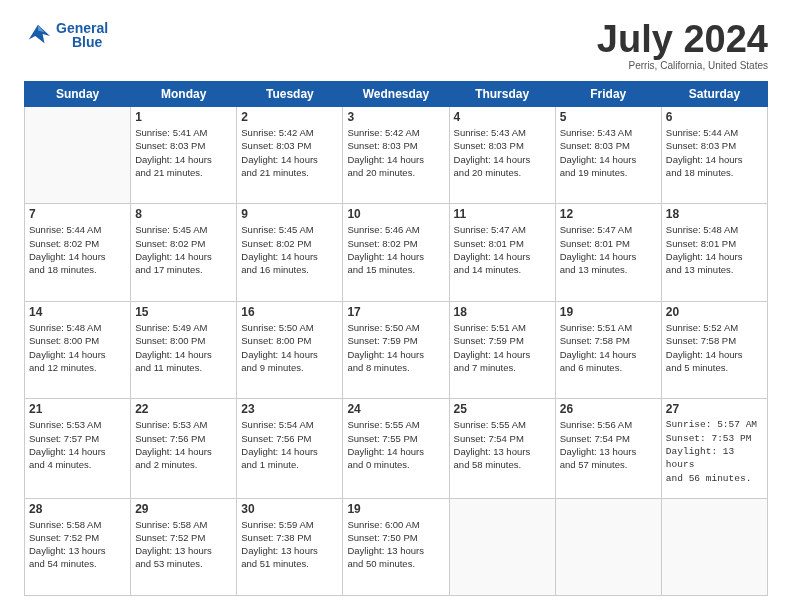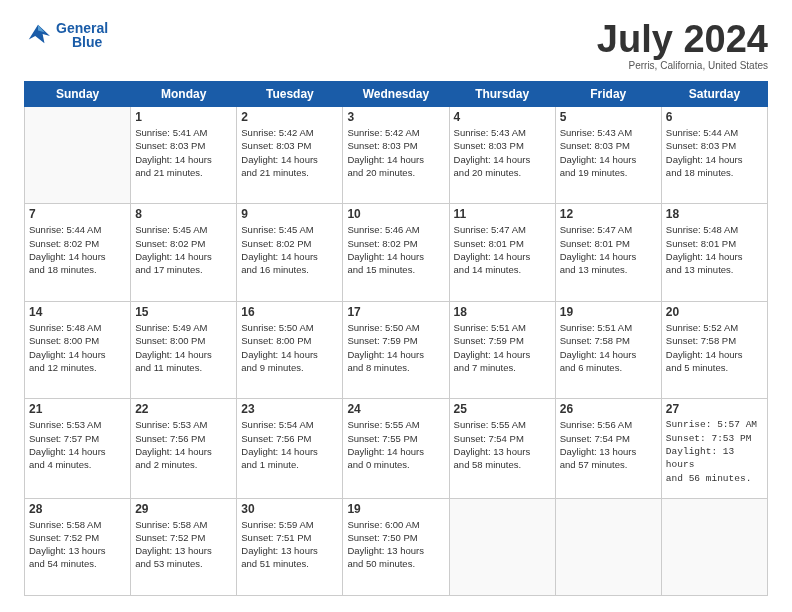--- a/index.html
+++ b/index.html
@@ -334,21 +334,21 @@
           <td>
             <span class="day-num">29</span>
             <div class="day-info" style="white-space: pre-line;">Sunrise: 5:58 AM
 Sunset: 7:52 PM
 Daylight: 13 hours
 and 53 minutes.</div>
           </td>
           <td>
             <span class="day-num">30</span>
             <div class="day-info" style="white-space: pre-line;">Sunrise: 5:59 AM
-Sunset: 7:51 PM
+Sunset: 7:38 PM
 Daylight: 13 hours
 and 51 minutes.</div>
           </td>
           <td>
             <span class="day-num">19</span>
             <div class="day-info" style="white-space: pre-line;">Sunrise: 6:00 AM
 Sunset: 7:50 PM
 Daylight: 13 hours
 and 50 minutes.</div>
           </td>

